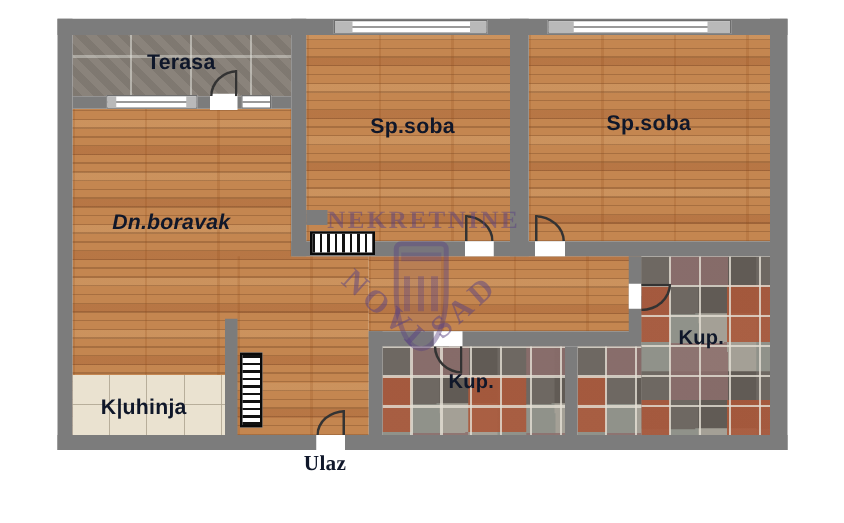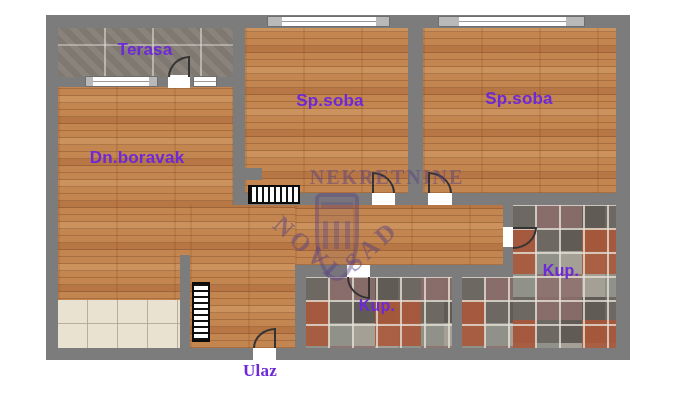--- a/index.html
+++ b/index.html
@@ -56,21 +56,21 @@
   .arc-tr{border-top-right-radius:100% 100%;border-right:2px solid #333;border-top:2px solid #333;border-left:2px solid #333;}
   .arc-br{border-bottom-right-radius:100% 100%;border-right:2px solid #333;border-bottom:2px solid #333;border-top:2px solid #333;}
   .arc-bl{border-bottom-left-radius:100% 100%;border-left:2px solid #333;border-bottom:2px solid #333;border-right:2px solid #333;}
 
   
   .rad{border:2px solid #0a0a0a;background-color:#fff;z-index:4;}
   .rad-h{background-image:repeating-linear-gradient(90deg,#111 0 2px,#fff 2px 6px);}
   .rad-v{background-image:repeating-linear-gradient(0deg,#111 0 2px,#fff 2px 6px);}
 
   
-  .room-label{z-index:5;transform:translate(-50%,-50%);color:#6d28d9;font-weight:bold;
+  .room-label{z-index:5;transform:translate(-50%,-50%);color:#0f172a;font-weight:bold;
     font-size:17px;white-space:nowrap;letter-spacing:.2px;}
   .room-label.small{font-size:16px;}
 
   
   .wm{z-index:6;transform:translate(-50%,-50%);color:rgba(90,65,130,.5);
     font-family:"Liberation Serif",serif;font-weight:bold;white-space:nowrap;}
   .wm-brand{font-size:27px;letter-spacing:3px;}
   .wm-brand2{font-size:20px;letter-spacing:2px;}
   .wm-novi{font-size:25px;letter-spacing:4px;transform:translate(-50%,-50%) rotate(42deg);}
   .wm-sad{font-size:25px;letter-spacing:4px;transform:translate(-50%,-50%) rotate(-42deg);}
@@ -144,23 +144,24 @@
 
   <div class="sill" style="left:253px;top:348px;width:23px;height:12px;"></div>
   <div class="arc arc-tl" style="left:253px;top:328px;width:23px;height:20px;"></div>
 
   <div class="rad rad-h" style="left:248px;top:185px;width:52px;height:19px;"></div>
   <div class="rad rad-v" style="left:192px;top:282px;width:18px;height:60px;"></div>
 
   <div class="room-label" style="left:145px;top:50px;">Terasa</div>
   <div class="room-label" style="left:330px;top:101px;">Sp.soba</div>
   <div class="room-label" style="left:519px;top:99px;">Sp.soba</div>
-  <div class="room-label" style="left:137px;top:158px;">Dn.boravak</div>
+  <div class="room-label" style="left:137px;top:178px;font-style:italic;">Dn.boravak</div>
+  <div class="room-label" style="left:115px;top:326px;">K|uhinja</div>
   <div class="room-label small" style="left:377px;top:306px;">Kup.</div>
   <div class="room-label small" style="left:561px;top:271px;">Kup.</div>
   <div class="room-label" style="left:260px;top:371px;font-family:Liberation Serif, serif;">Ulaz</div>
 
-  <div class="wm wm-brand2" style="left:339px;top:177px;margin-left:48px;">NEKRETNINE</div>
+  <div class="wm wm-brand2" style="left:339px;top:177px;">NEKRETNINE</div>
   <div class="wm-shield"></div>
   <div class="wm wm-novi" style="left:307px;top:248px;">NOVI</div>
   <div class="wm wm-sad" style="left:372px;top:246px;">SAD</div>
 
 </div>
 
 </body></html>

